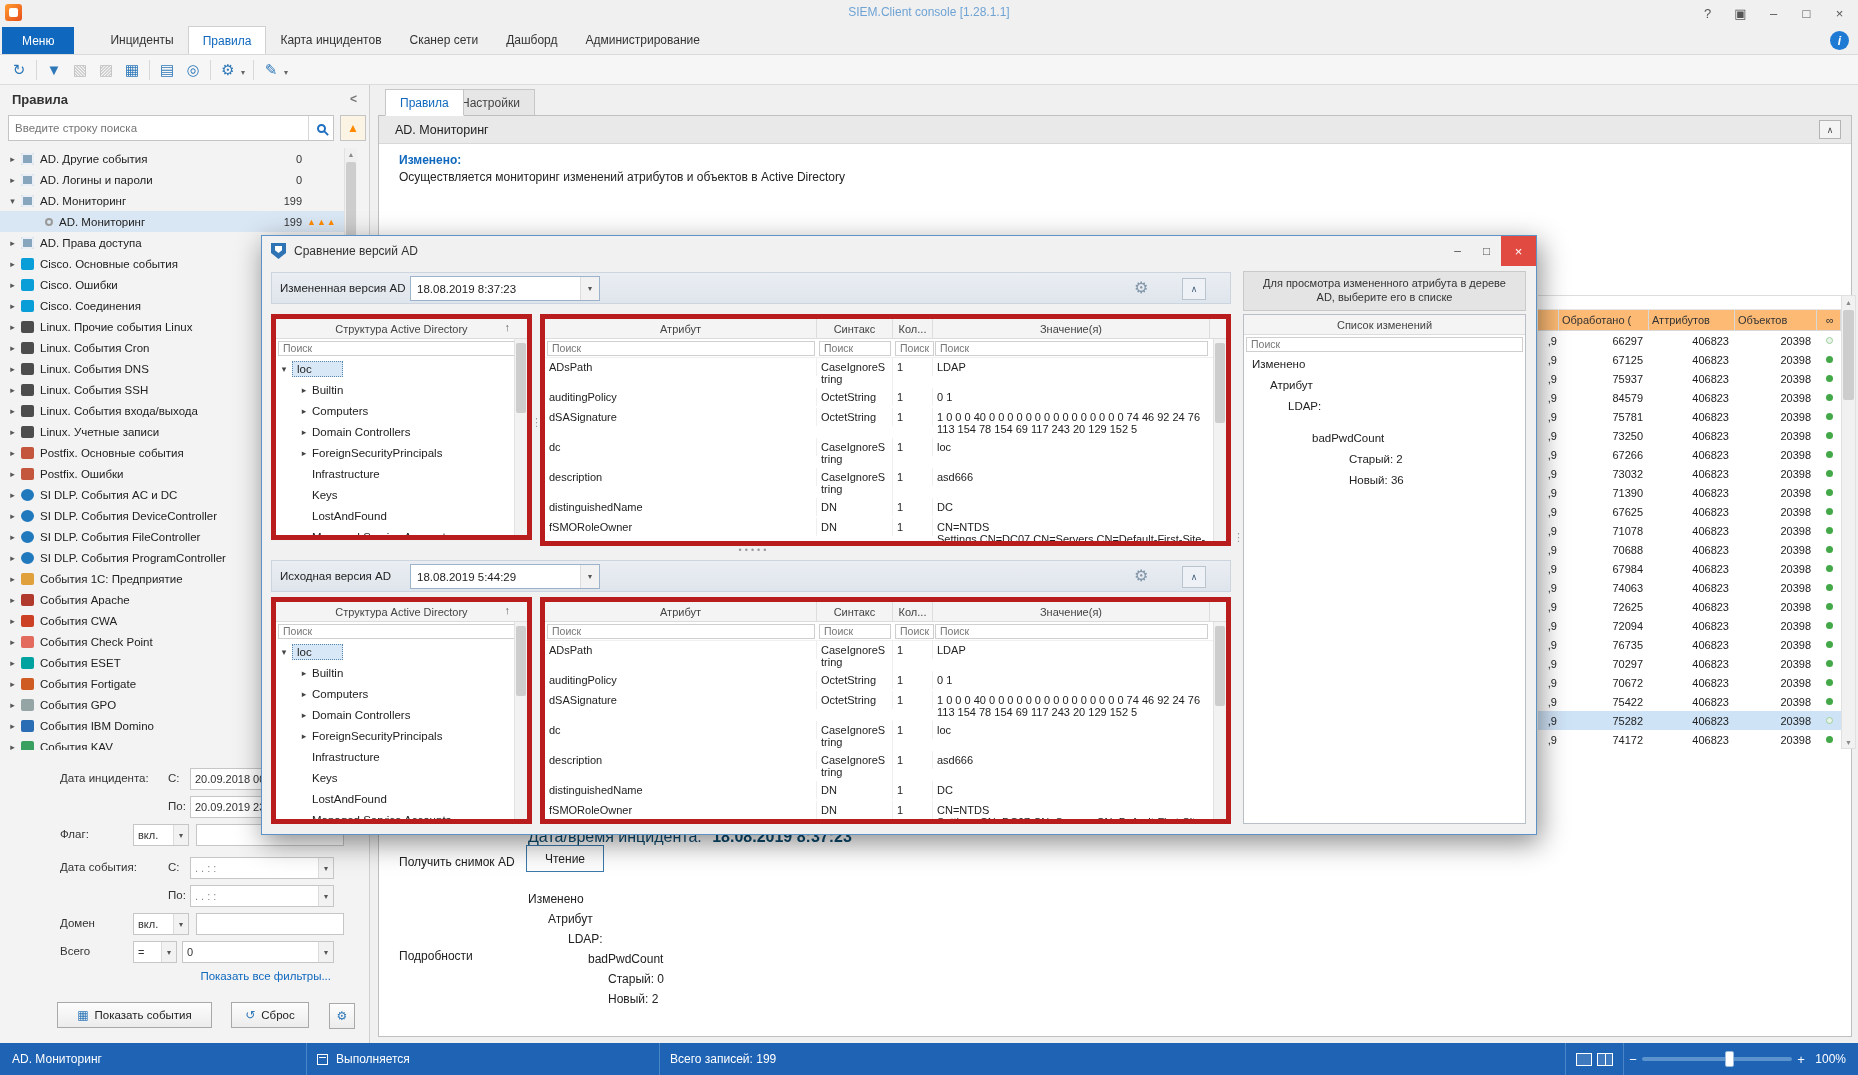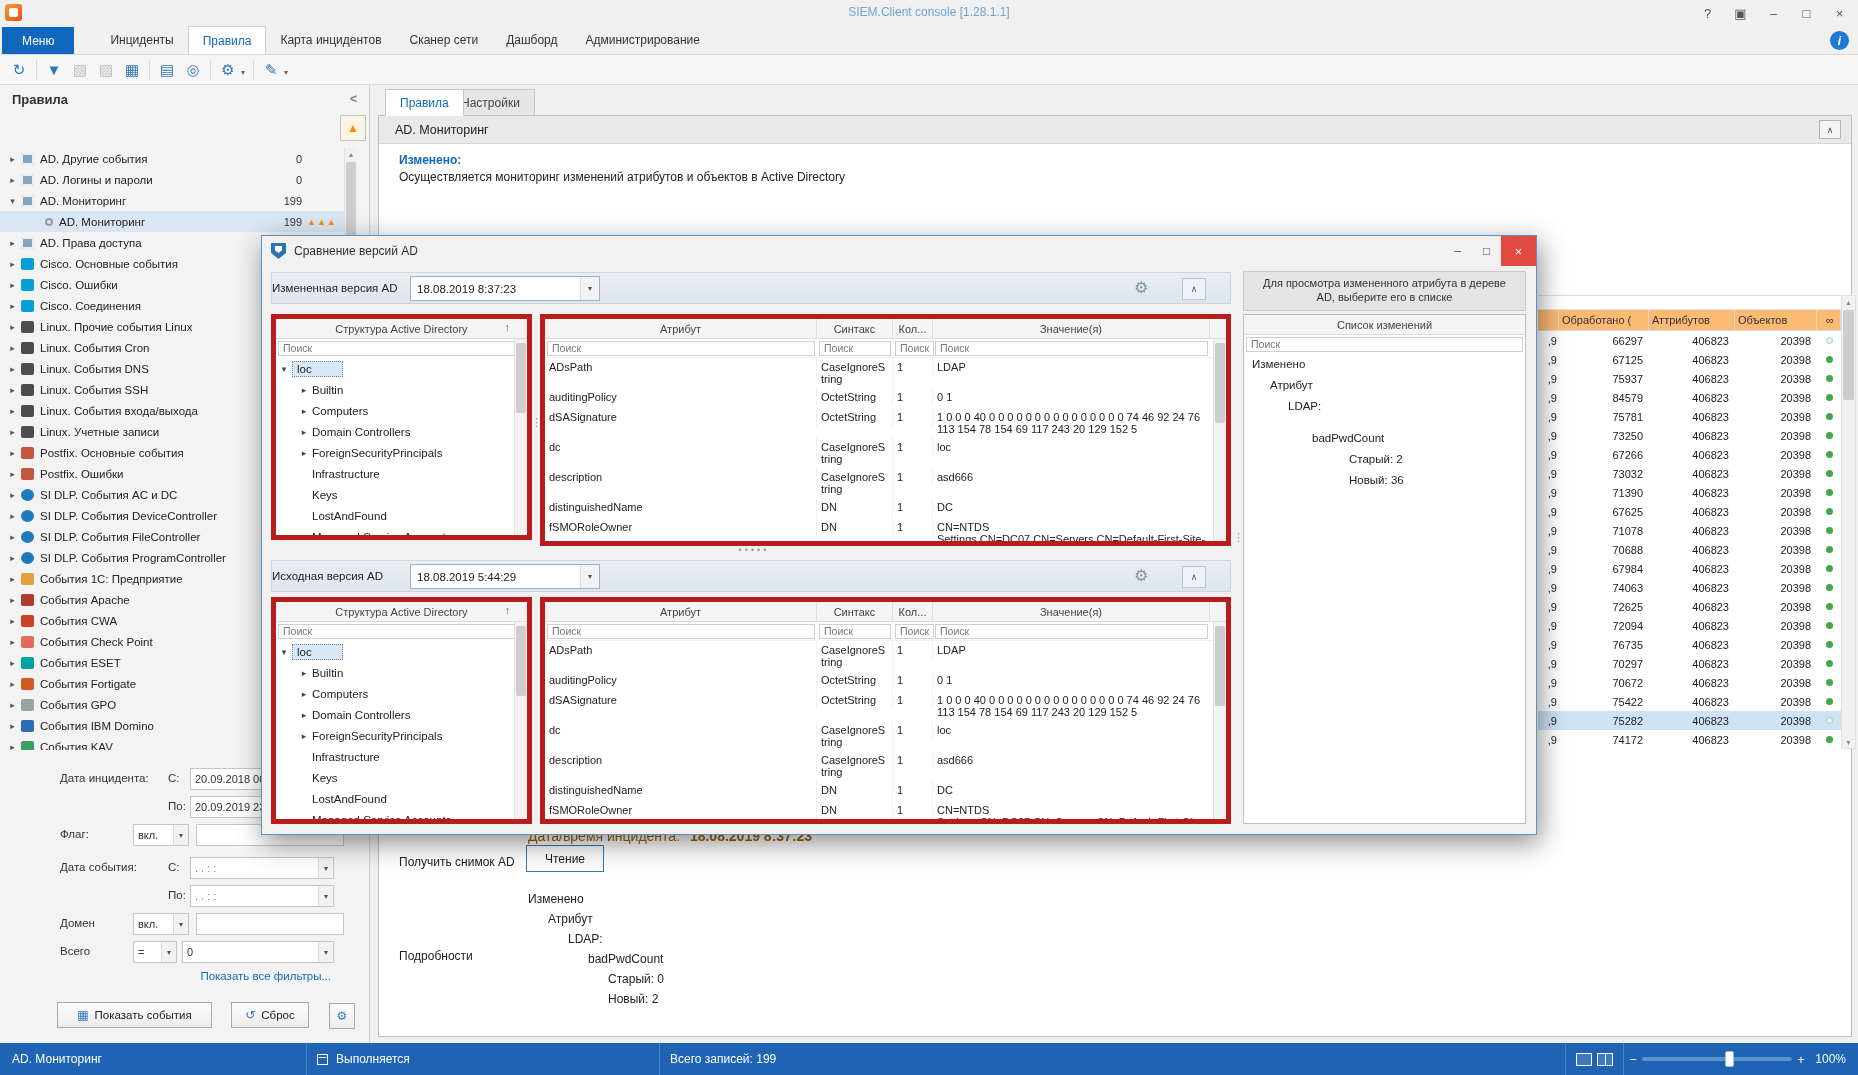--- a/index.html
+++ b/index.html
@@ -99,21 +99,21 @@
 .e-p{width:21px;text-align:right;padding-right:2px}
 .e-v{width:90px;text-align:right;padding-right:6px}
 .e-a{width:86px;text-align:right;padding-right:6px}
 .e-o{width:82px;text-align:right;padding-right:6px}
 .e-d{width:24px;display:flex;align-items:center;justify-content:center}
 .dot{width:7px;height:7px;border-radius:50%;display:inline-block}
 .dot.on{background:#43a847}
 .dot.hollow{background:#eaf5ea;border:1px solid #9ccf9c}
 .escroll{position:absolute;left:1462px;top:179px;width:15px;height:454px;background:#f1f1f1;border:1px solid #e0e0e0}
 
-.incline{position:absolute;left:149px;top:712px;font-size:14px;color:#a16207}
+.incline{position:absolute;left:149px;top:712px;font-size:16px;color:#0c4a6e}
 .incline b{margin-left:6px}
 .snap-label{position:absolute;left:20px;top:739px;font-size:12px;color:#222}
 .read-btn{position:absolute;left:147px;top:729px;width:78px;height:27px;border:1px solid #3b78ab;background:#fdfdfd;display:flex;align-items:center;justify-content:center;font-size:12px;color:#222}
 .details-label{position:absolute;left:20px;top:833px;font-size:12px;color:#222}
 .details{position:absolute;left:149px;top:773px;font-size:12px;color:#222}
 .details .dl{height:20px;line-height:20px}
 .details .l0{padding-left:0}.details .l1{padding-left:20px}.details .l2{padding-left:40px}
 .details .l3{padding-left:60px}.details .l4{padding-left:80px}
 
 
@@ -134,21 +134,21 @@
 
 
 .dialog{position:absolute;left:261px;top:235px;width:1276px;height:600px;background:#f1f1f1;border:1px solid #5c93c5;box-shadow:3px 8px 26px rgba(0,0,0,.45);z-index:50}
 .dlg-title{position:absolute;left:0;top:0;right:0;height:30px;display:flex;align-items:center;padding-left:9px}
 .dlg-icon{width:15px;height:16px;background:#2e74b5;clip-path:polygon(0 0,100% 0,100% 62%,50% 100%,0 62%);flex:none}
 .dlg-icon i{display:block;margin:3px auto 0;width:7px;height:7px;background:#fff;clip-path:polygon(0 0,100% 0,100% 62%,50% 100%,0 62%)}
 .dlg-title-text{margin-left:8px;font-size:12px;color:#333}
 .dlg-ctrls{margin-left:auto;display:flex;height:100%}
 .dwc{width:29px;height:100%;display:flex;align-items:center;justify-content:center;color:#555;font-size:12px}
 .dwc.close{background:#e04a40;color:#fff;width:35px;font-size:13px}
-.vstrip{position:absolute;left:9px;width:960px;height:32px;background:linear-gradient(#eaeef3,#dfe5ec);border:1px solid #ccd4dd;display:flex;align-items:center;}
+.vstrip{position:absolute;left:9px;width:960px;height:32px;background:linear-gradient(#eaeef3,#dfe5ec);border:1px solid #ccd4dd;display:flex;align-items:center;padding-left:8px}
 .vlabel{font-size:11.5px;color:#222}
 .vcombo{position:absolute;left:138px;top:3px;width:190px;height:25px;background:#fff;border:1px solid #9cb3c9;display:flex;align-items:center;padding-left:6px;font-size:11.5px;color:#222}
 .vgear{position:absolute;left:862px;top:5px;color:#8296a8;font-size:16px}
 .vchev{position:absolute;left:910px;top:5px;width:24px;height:22px;border:1px solid #b9c4cf;background:#eef1f5;display:flex;align-items:center;justify-content:center;font-size:9px;color:#44617e}
 .dpanel{position:absolute;background:#fff;border:5px solid #b91c1c;overflow:hidden}
 .tp-head{height:20px;border-bottom:1px solid #dcdcdc;display:flex;align-items:center;justify-content:center;font-size:11px;color:#444;background:#f4f4f4;position:relative}
 .tp-sort{position:absolute;right:17px;top:2px;font-size:11px;color:#666}
 .sbox{height:15px;border:1px solid #cfcfcf;margin:2px;font-size:10.5px;color:#777;padding:0 4px;line-height:13px;background:#fff}
 .dtr{height:21px;display:flex;align-items:center;font-size:11.5px;color:#222}
 .dtr .arw{width:16px;text-align:center;font-size:9px;color:#444;flex:none}
@@ -225,20 +225,26 @@
     <span class="tsep"></span>
     <span class="tbtn">✎</span>
     <span class="tcaret">▾</span>
   </div>
 
   <div class="sidebar">
     <div class="sb-head">
       <span>Правила</span>
       <span class="sb-collapse">&lt;</span>
     </div>
+    <div class="sb-search">
+      <input placeholder="Введите строку поиска" style="">
+      <span class="mag">
+          <i class="mag-g"></i>
+        </span>
+    </div>
     <div class="flame-btn">
       <span class="flame-glyph">▲</span>
     </div>
 
     <div class="tree">
 
         <div class="titem">
           <span class="arw">▸</span>
           <span class="tic i-ad"></span>
           <span class="tlabel">AD. Другие события</span>

